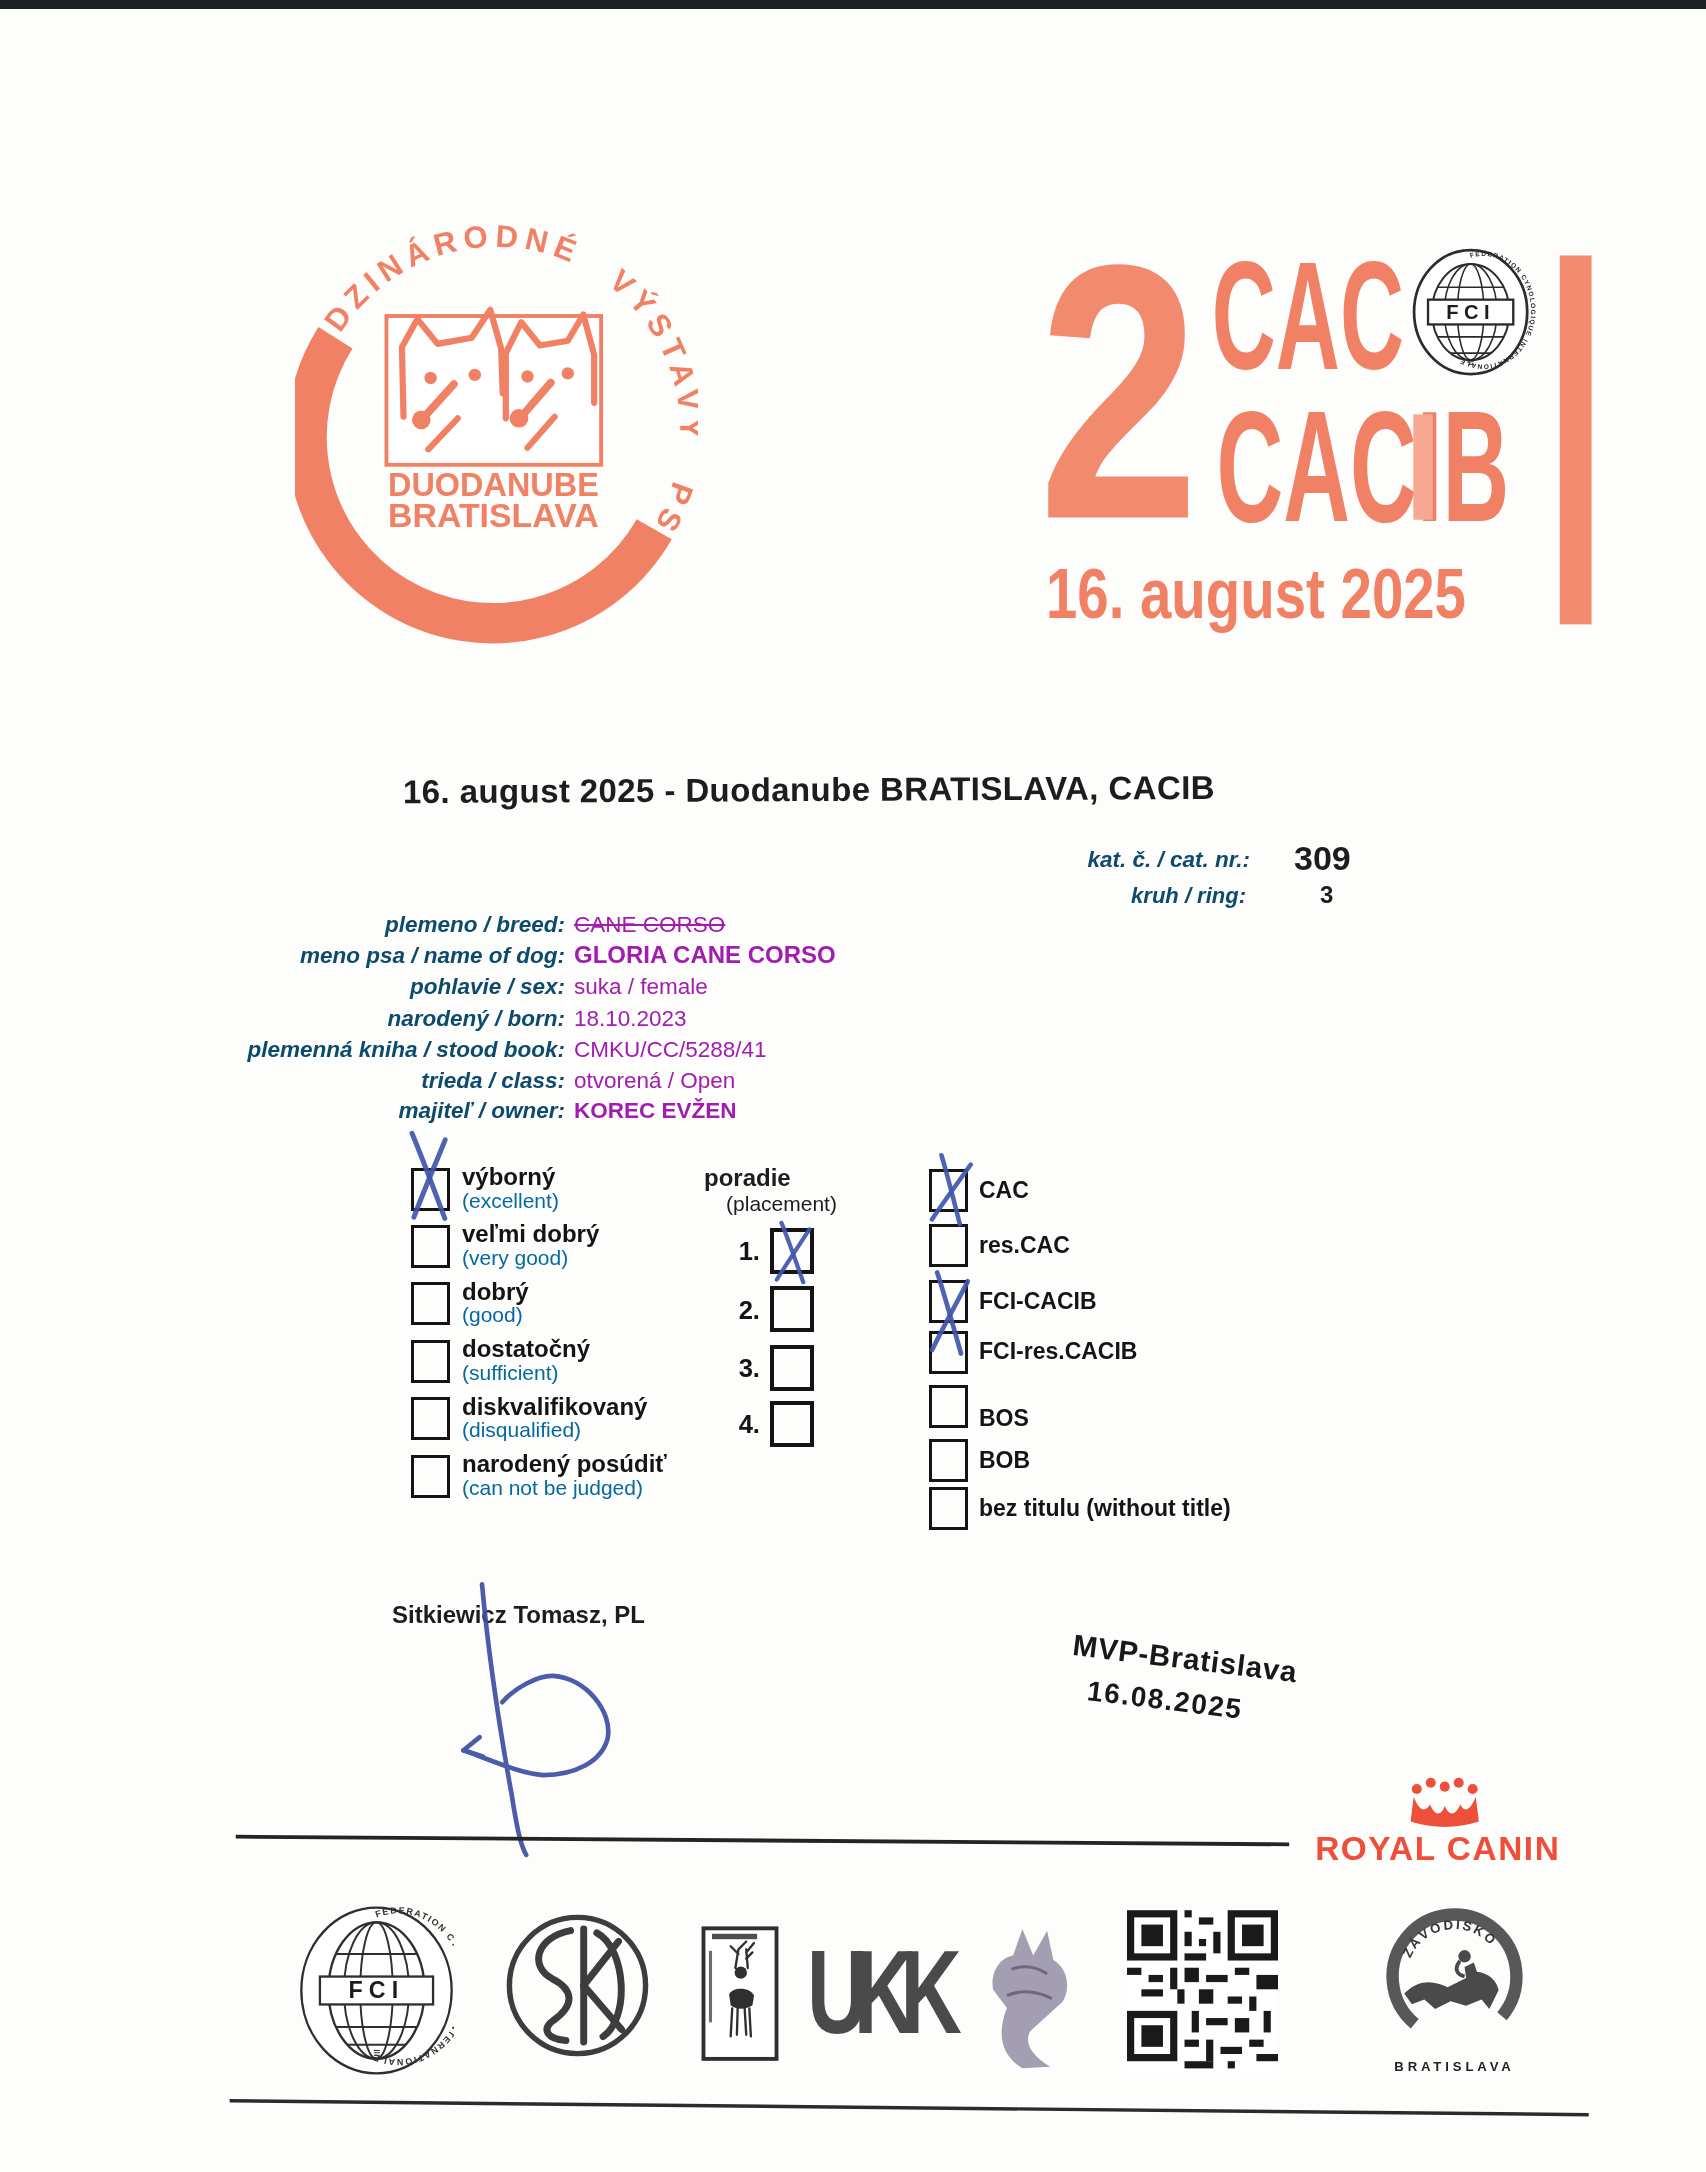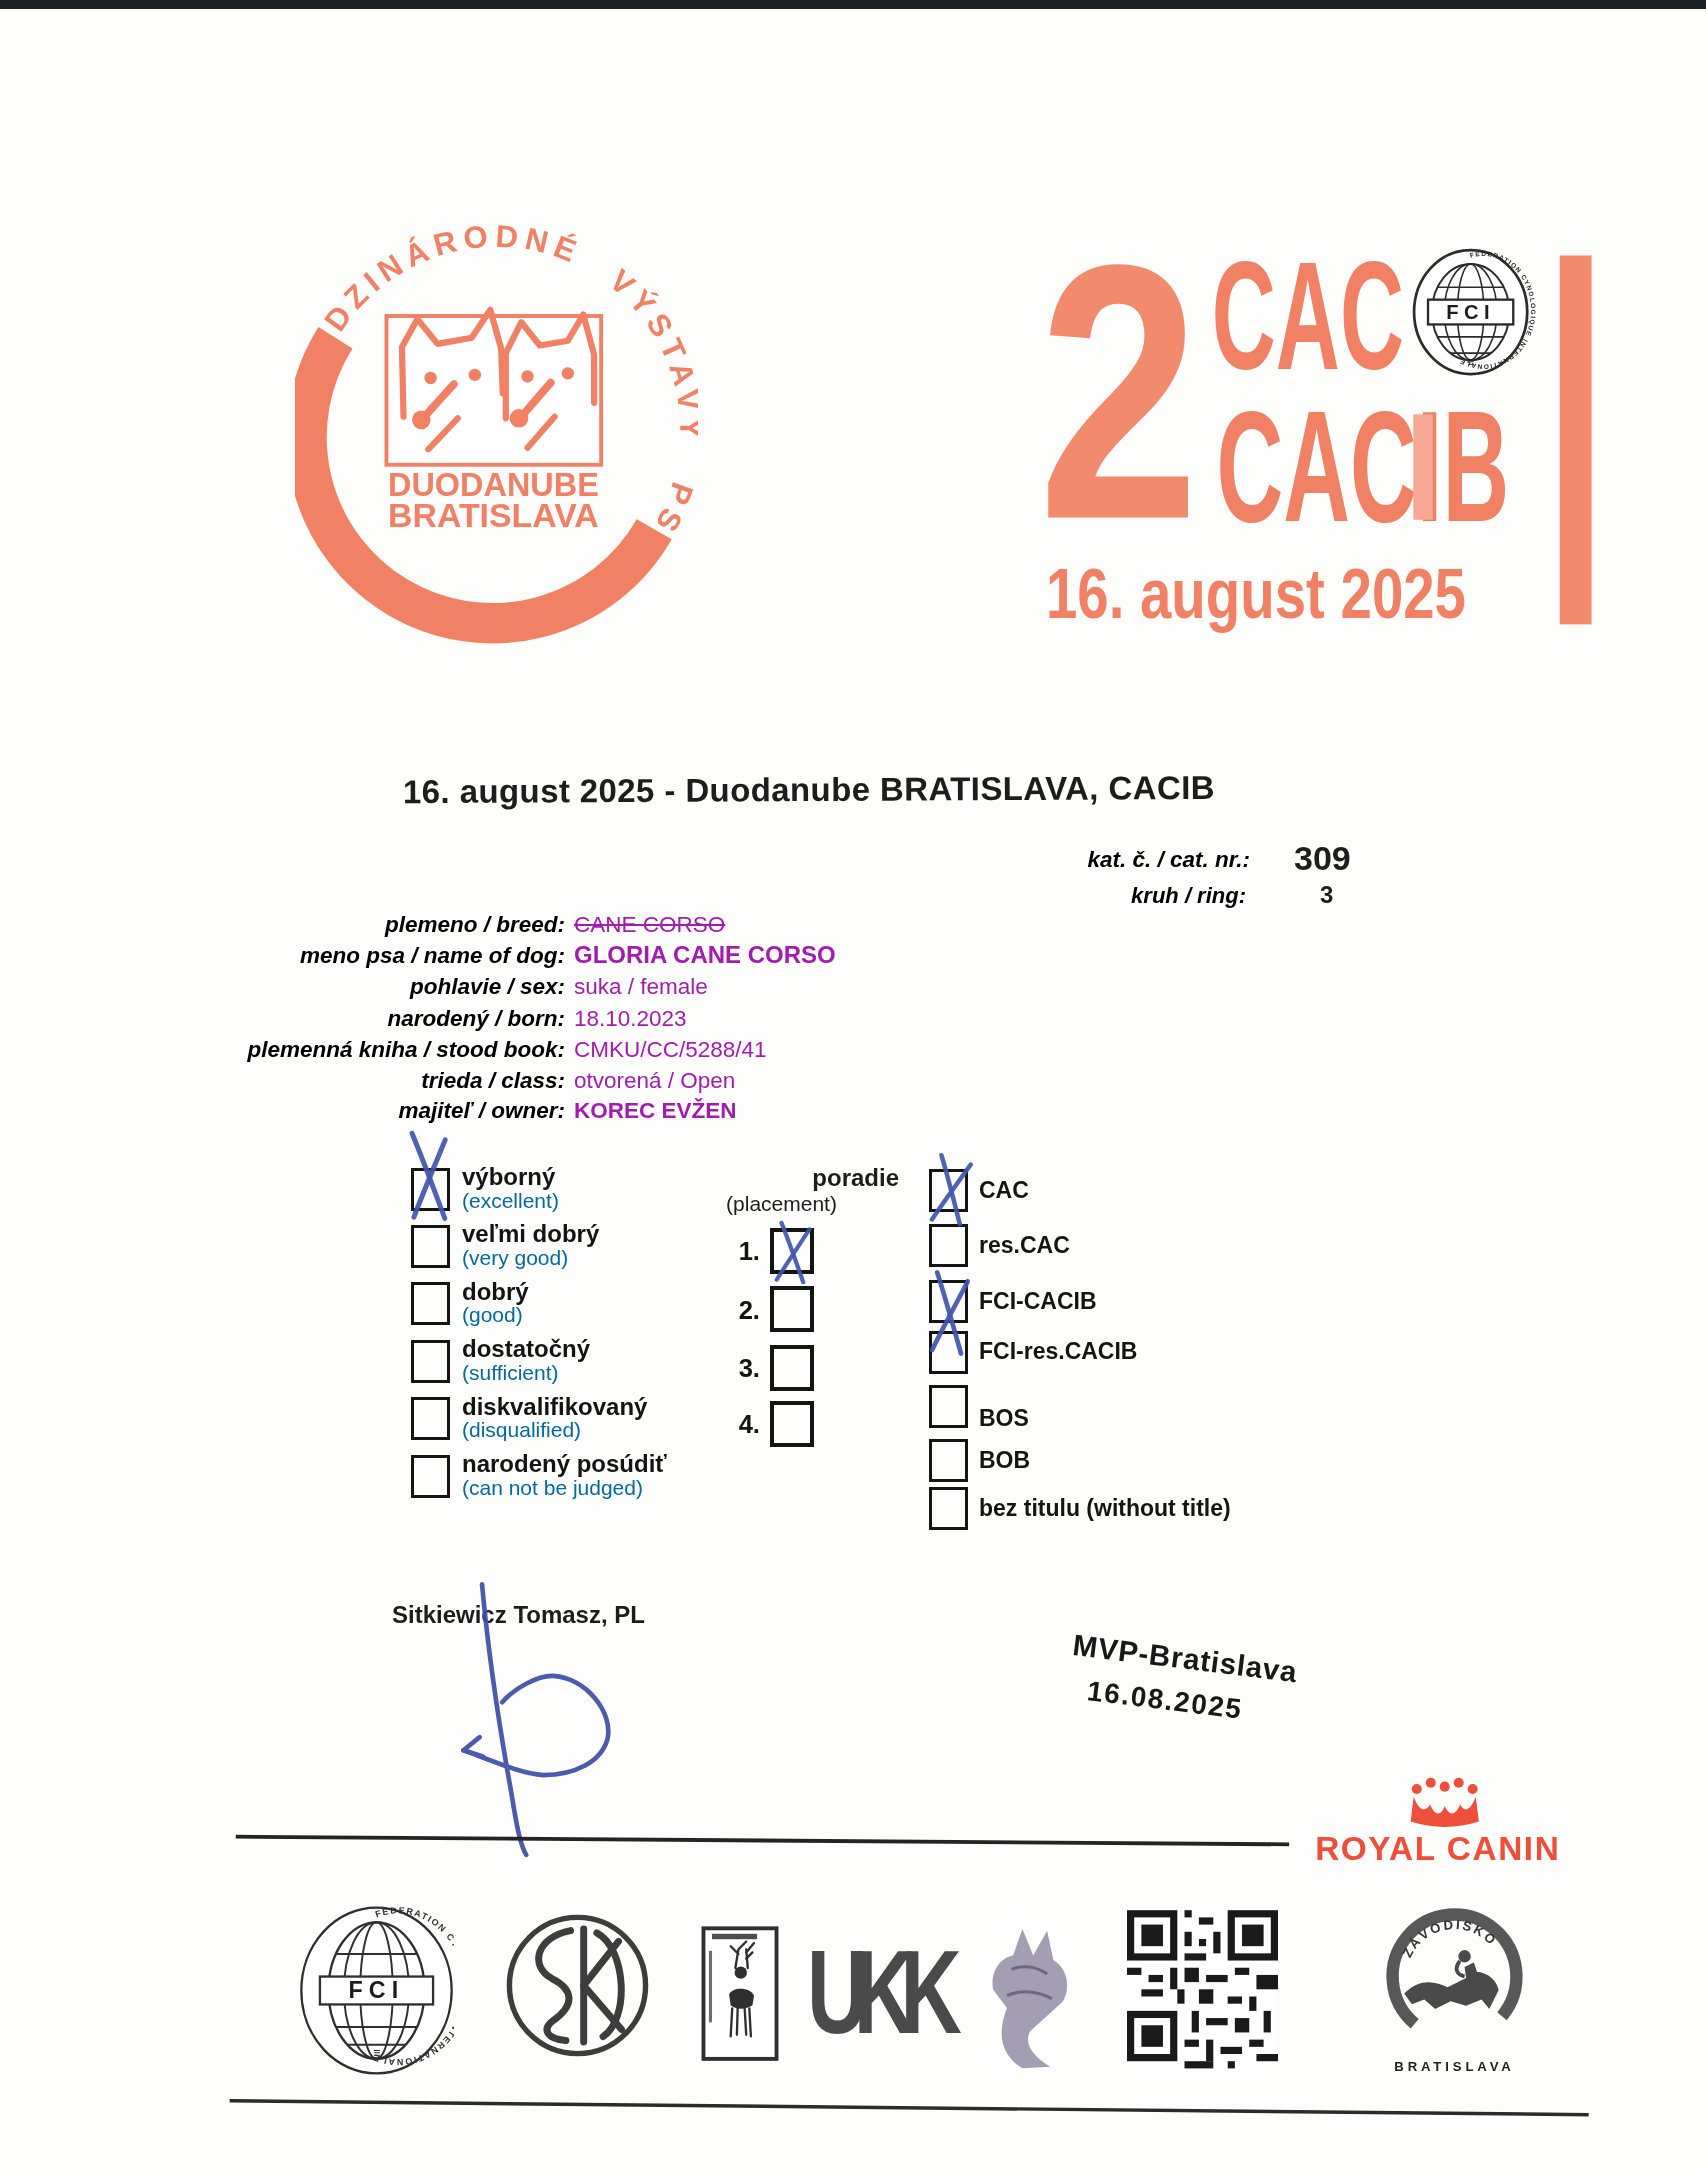--- a/index.html
+++ b/index.html
@@ -1,21 +1,21 @@
 <!DOCTYPE html>
 <html style="font-size:12.4px"><head>
 <meta charset="utf-8">
 <style>
   html,body{margin:0;padding:0;background:#e8e8e8;}
   .page{position:relative;width:1707px;height:2172px;background:#fdfdfb;overflow:hidden;
         font-family:"Liberation Sans",sans-serif;color:#1d1d1d;}
   .abs{position:absolute;}
   .topline{position:absolute;top:0;left:0;width:1707px;height:9.3px;background:#1d2124;}
   .b{font-weight:700;}
-  .rlabel{position:absolute;text-align:right;font-style:italic;font-weight:700;font-size:22.5px;color:#000000;}
+  .rlabel{position:absolute;text-align:right;font-style:italic;font-weight:700;font-size:22.5px;color:#0c4a6e;}
   .fval{position:absolute;font-size:22.5px;color:#a21caf;}
   .struck{text-decoration:line-through;text-decoration-thickness:2.3px;}
   
   .cb{position:absolute;width:39px;height:43px;border:3.9px solid #141414;box-sizing:border-box;background:transparent;}
   .cb.big{width:44px;height:46px;border-width:4.7px;}
   .gsk{position:absolute;left:462px;font-weight:700;font-size:24px;color:#141414;white-space:nowrap;}
   .gen{position:absolute;left:462px;font-size:21px;color:#0369a1;white-space:nowrap;text-align:right;}
   .tlabel{position:absolute;left:979px;font-weight:700;font-size:23px;color:#141414;white-space:nowrap;}
   .pnum{position:absolute;left:712px;width:48px;text-align:right;font-weight:700;font-size:25.6px;color:#141414;}
   .penmark{position:absolute;overflow:visible;}
@@ -152,21 +152,21 @@
   <div class="gen" style="top:1361px;">(sufficient)</div>
 
   <div class="cb" style="left:411px;top:1397px;"></div>
   <div class="gsk" style="top:1393px;">diskvalifikovaný</div>
   <div class="gen" style="top:1418px;">(disqualified)</div>
 
   <div class="cb" style="left:411px;top:1455px;"></div>
   <div class="gsk" style="top:1450px;">narodený posúdiť</div>
   <div class="gen" style="top:1476px;">(can not be judged)</div>
 
-  <div class="abs b" style="left:744px;top:1164px;width:155px;text-align:right;font-size:24px;">poradie</div>
+  <div class="abs b" style="left:704px;top:1164px;width:155px;text-align:left;font-size:24px;">poradie</div>
   <div class="abs" style="left:704px;top:1192px;width:155px;text-align:center;font-size:21px;">(placement)</div>
 
   <div class="pnum" style="top:1237px;">1.</div>
   <div class="cb big" style="left:770px;top:1228px;"></div>
   <div class="pnum" style="top:1296px;">2.</div>
   <div class="cb big" style="left:770px;top:1286px;"></div>
   <div class="pnum" style="top:1354px;">3.</div>
   <div class="cb big" style="left:770px;top:1345px;"></div>
   <div class="pnum" style="top:1410px;">4.</div>
   <div class="cb big" style="left:770px;top:1401px;"></div>

